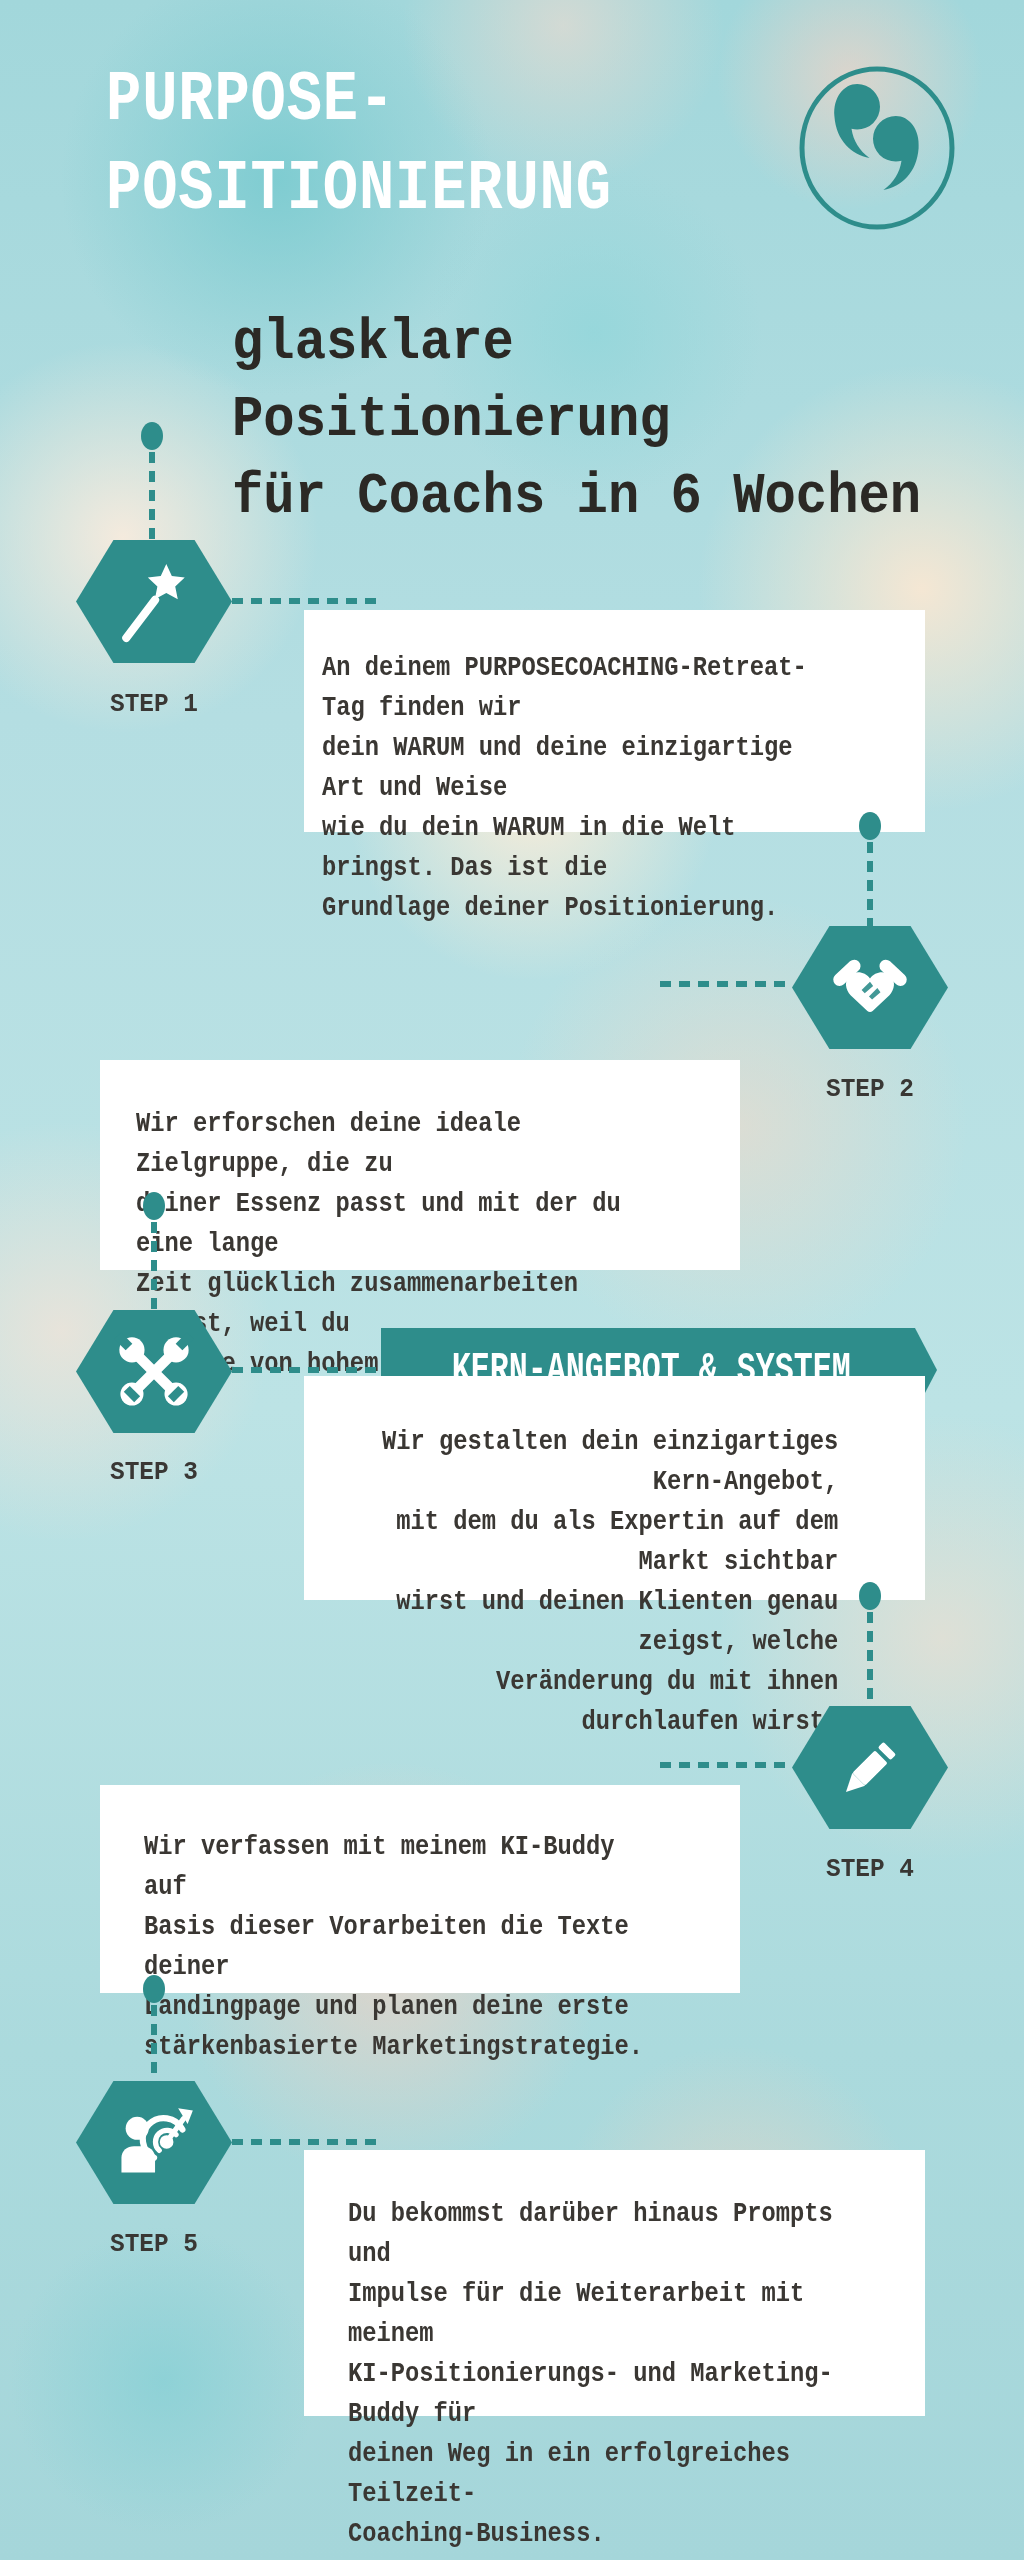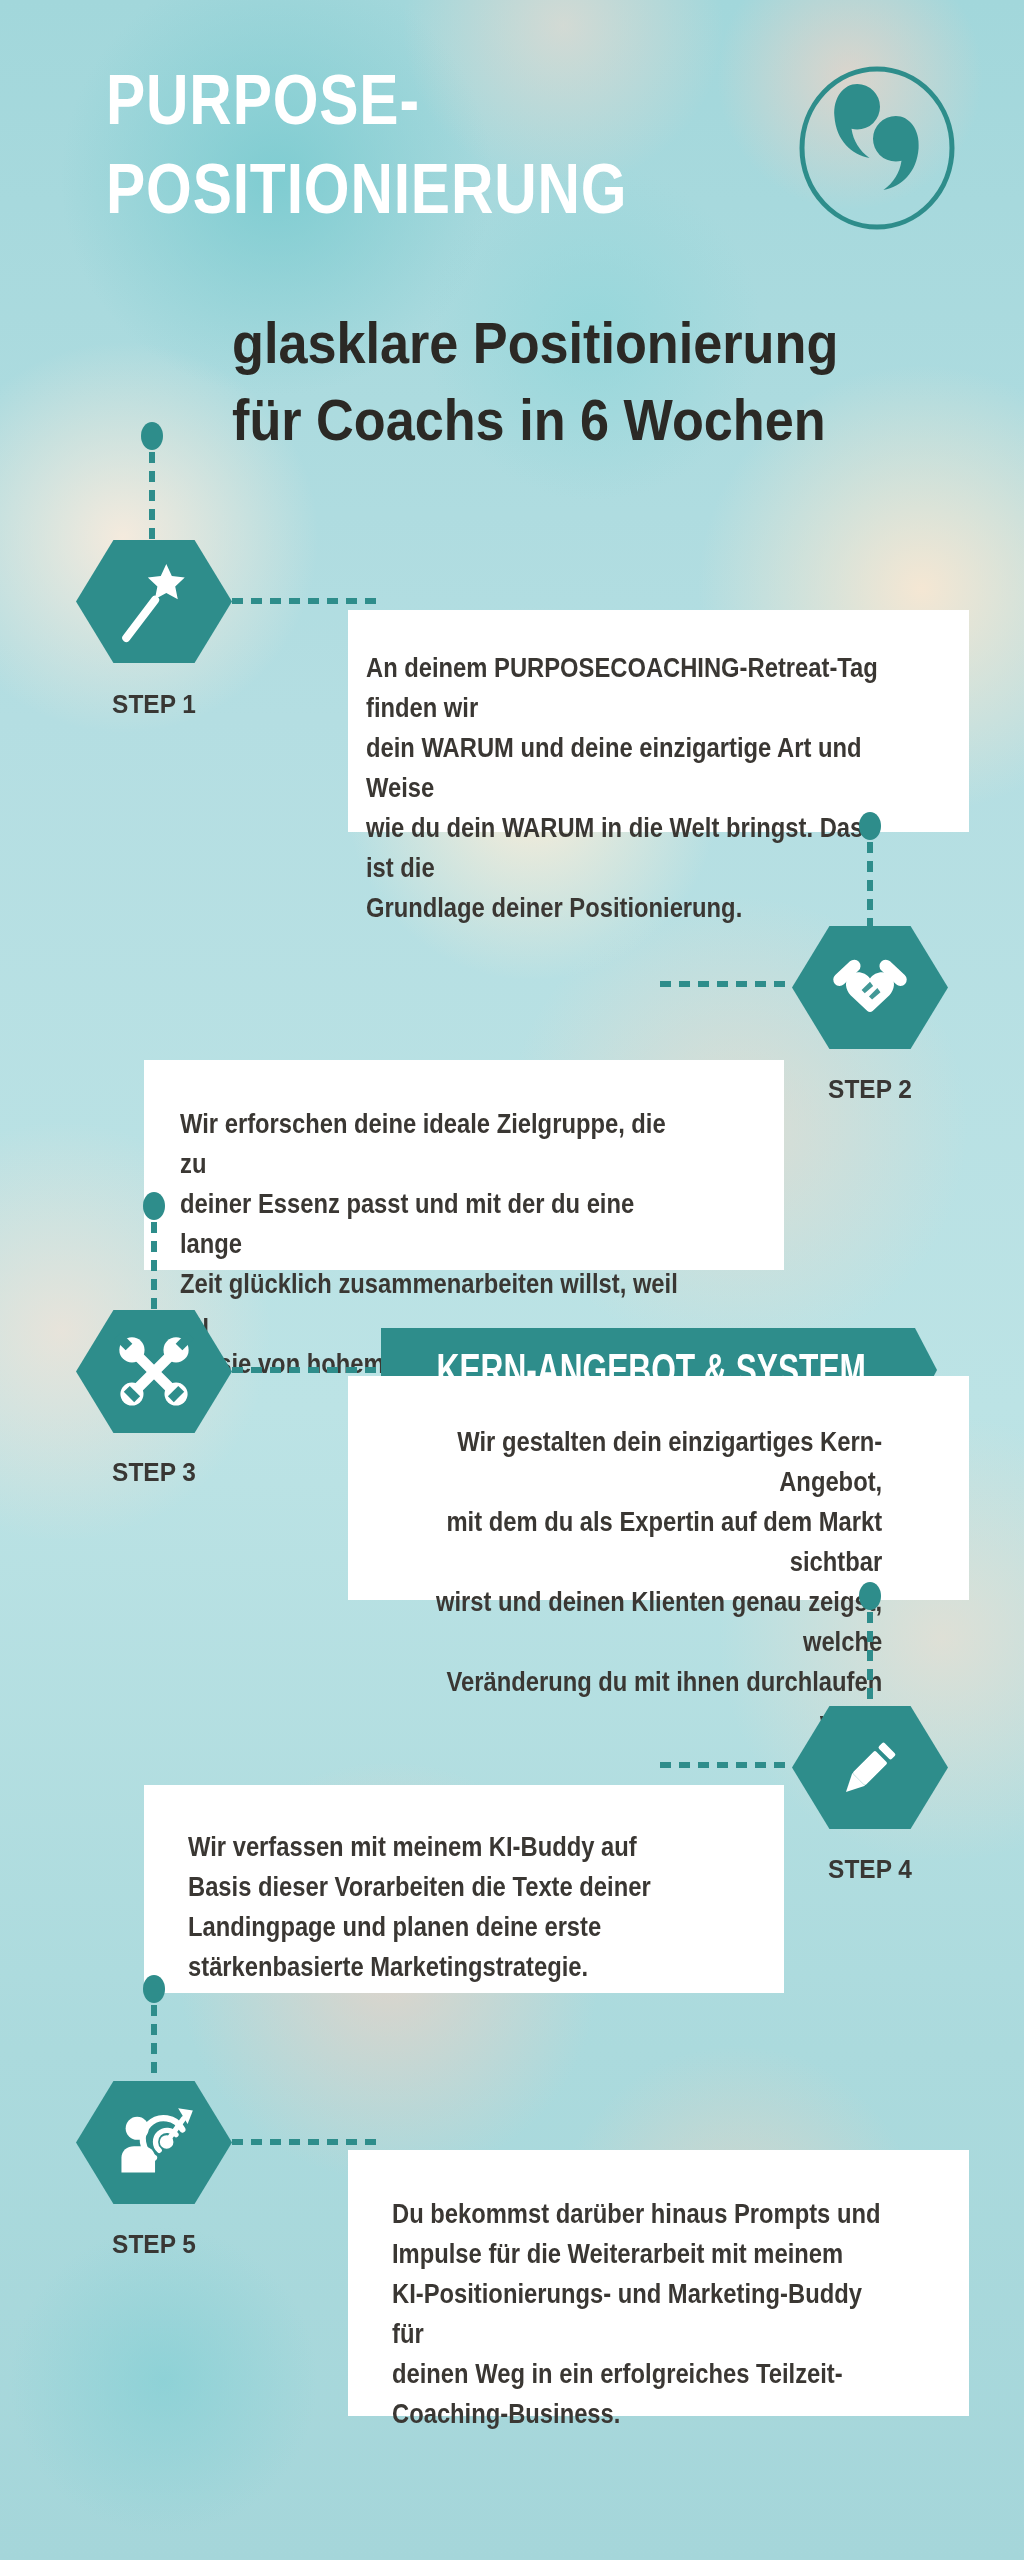--- a/index.html
+++ b/index.html
@@ -1,21 +1,21 @@
 <!DOCTYPE html>
 <html><head>
 <meta charset="utf-8">
 <style>
   html,body{margin:0;padding:0;background:#8fb9bd;}
   #canvas{
     position:relative;
     width:1024px;height:2560px;
     margin:0 auto;
     overflow:hidden;
-    font-family:Liberation Sans, sans-serif;
+    font-family:Liberation Mono, monospace;
     background:
       radial-gradient(circle 190px at 83% 3%,  rgba(249,211,196,.65) 0%, rgba(249,211,196,0) 70%),
       radial-gradient(circle 230px at 55% 1%,  rgba(250,220,206,.55) 0%, rgba(250,220,206,0) 70%),
       radial-gradient(circle 300px at 27% 7%,  rgba(120,202,207,.85) 0%, rgba(120,202,207,0) 72%),
       radial-gradient(circle 240px at 58% 13%, rgba(146,214,218,.8)  0%, rgba(146,214,218,0) 70%),
       radial-gradient(circle 280px at 12% 21%, rgba(252,236,221,.9)  0%, rgba(252,236,221,0) 70%),
       radial-gradient(circle 320px at 90% 23%, rgba(252,232,210,.9)  0%, rgba(252,232,210,0) 70%),
       radial-gradient(circle 260px at 52% 31%, rgba(253,238,217,.95) 0%, rgba(253,238,217,0) 72%),
       radial-gradient(circle 330px at 72% 44%, rgba(248,218,199,.55) 0%, rgba(248,218,199,0) 70%),
       radial-gradient(circle 300px at 6% 52%,  rgba(250,228,214,.7)  0%, rgba(250,228,214,0) 70%),
@@ -65,21 +65,21 @@
   .banner.point-left{
     width:558px;justify-content:flex-start;padding-left:40px;
     clip-path:polygon(28px 0,100% 0,100% 100%,28px 100%,0 50%);
   }
   .banner-text{
     font-size:44px;font-weight:700;color:#ffffff;white-space:nowrap;
     transform:scaleX(.72);
   }
   .banner.point-left .banner-text{transform-origin:left center;}
   .banner.point-right .banner-text{transform-origin:center center;}
-  .card{background:#ffffff;margin-left:44px;}
+  .card{background:#ffffff;}
   .card p{
     margin:0;font-size:27px;font-weight:700;color:#3a3733;
     line-height:40px;white-space:pre-line;
     transform:scaleX(.88);transform-origin:left top;
   }
   .dot{width:22px;height:28px;border-radius:50%;background:var(--teal);}
   .vdash{width:6px;background-image:repeating-linear-gradient(180deg,var(--teal) 0 11px,transparent 11px 19px);}
   .hdash{height:6px;background-image:repeating-linear-gradient(90deg,var(--teal) 0 11px,transparent 11px 19px);}
 
   

